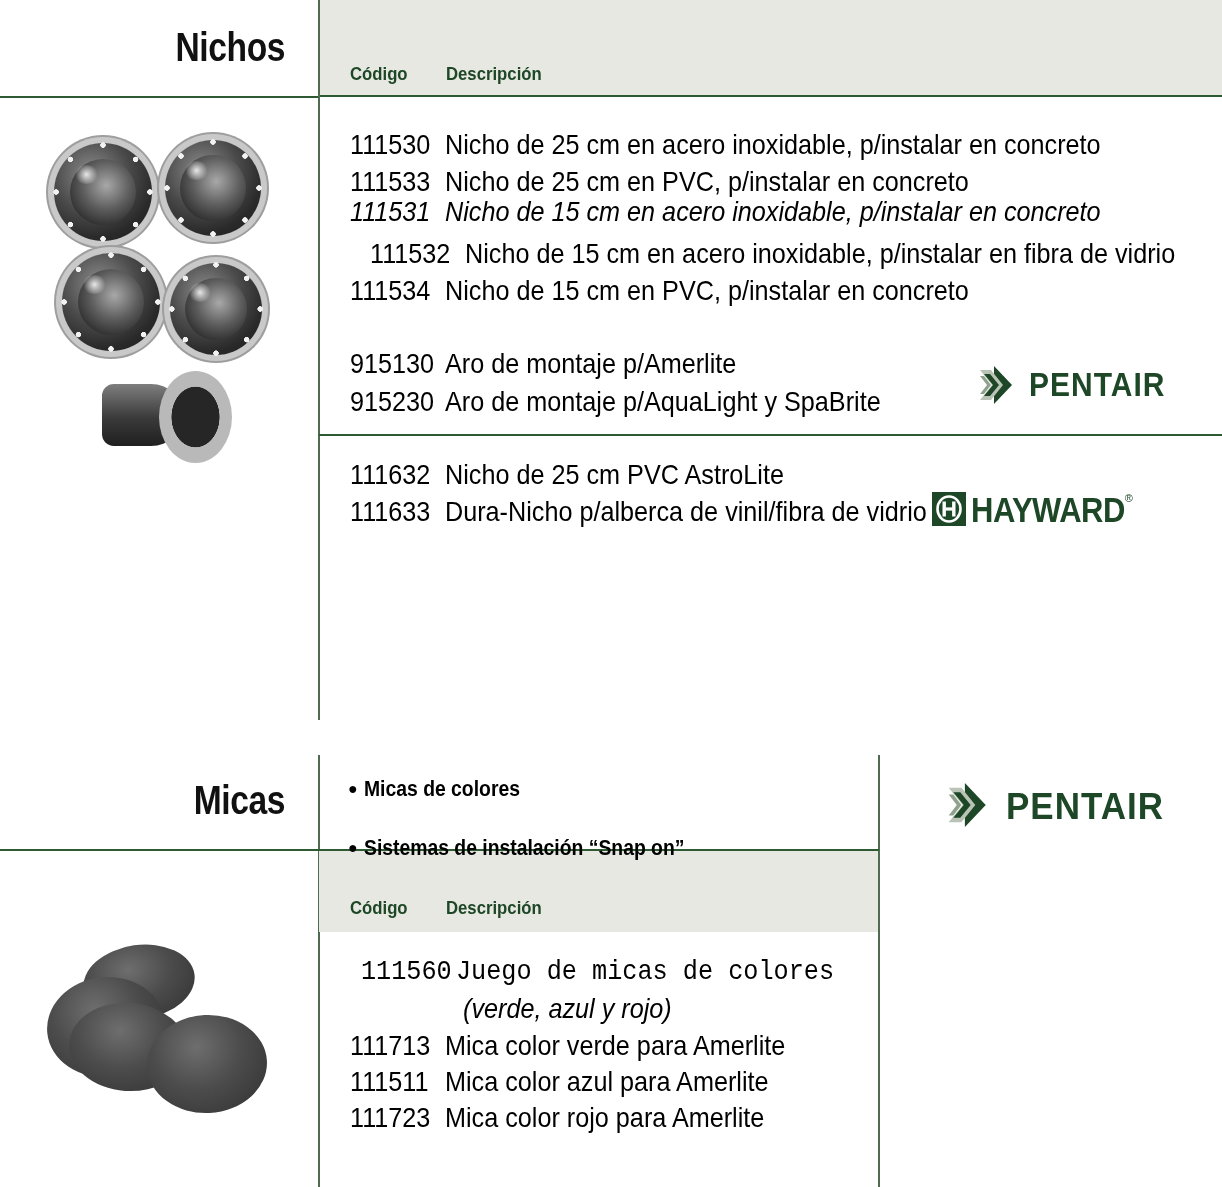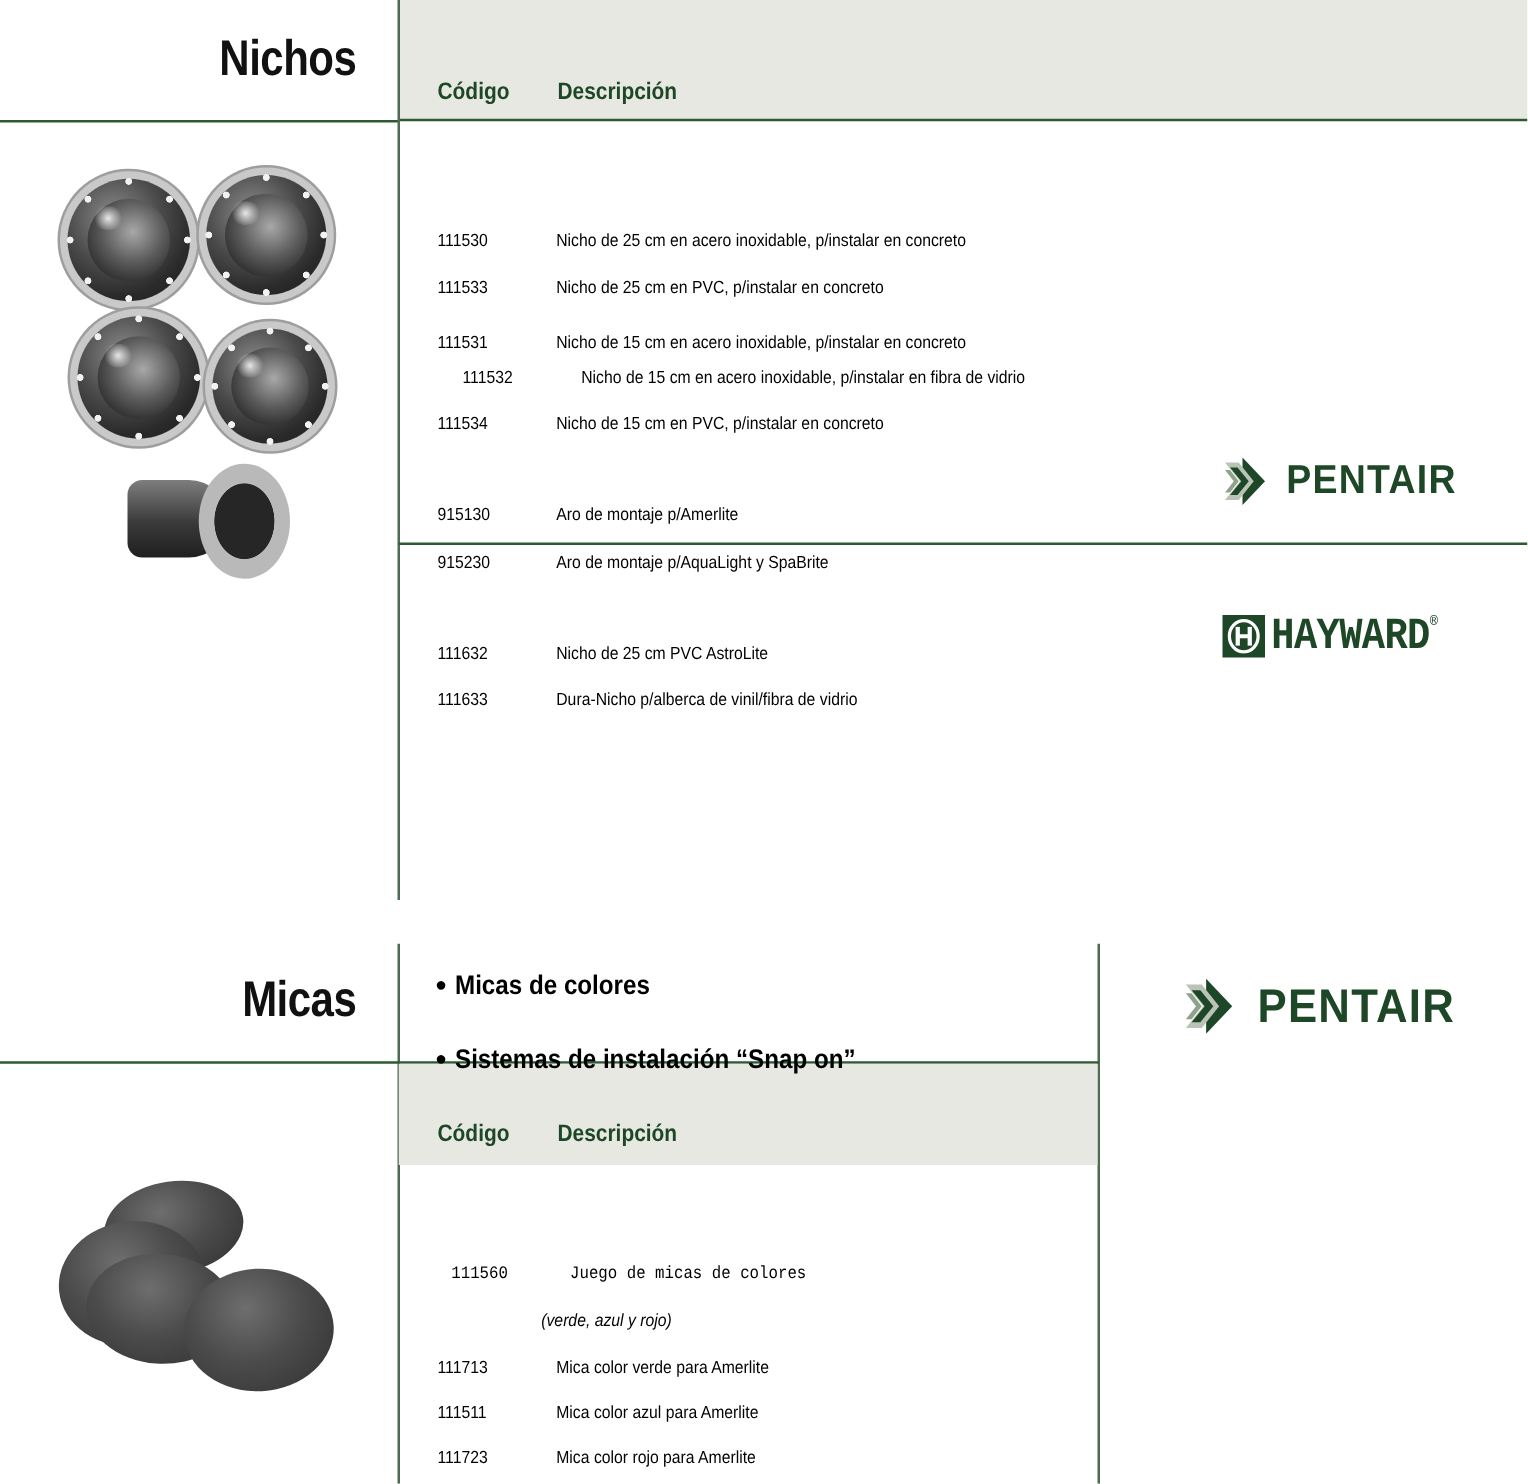--- a/index.html
+++ b/index.html
@@ -53,22 +53,21 @@
     transform-origin: left center;
     white-space: nowrap;
   }
 
   
   .row {
     position: absolute;
     height: 33px;
     line-height: 33px;
     white-space: nowrap;
-    font-size: 14px;
-    margin-top: 48px;
+    font-size: 28px;
   }
   .row .code {
     position: absolute;
     left: 0;
     top: 0;
     transform: scaleX(0.9);
     transform-origin: left center;
   }
   .row .desc {
     position: absolute;
@@ -224,21 +223,21 @@
 <div class="col-head" style="left:446px; top:63px;">Descripción</div>
 
 <div class="row" style="left:350px; top:128px; width:760px;">
   <span class="code">111530</span>
   <span class="desc">Nicho de 25 cm en acero inoxidable, p/instalar en concreto</span>
 </div>
 <div class="row" style="left:350px; top:165px; width:760px;">
   <span class="code">111533</span>
   <span class="desc">Nicho de 25 cm en PVC, p/instalar en concreto</span>
 </div>
-<div class="row" style="left:350px; top:209px; width:760px;">
+<div class="row" style="left:350px; top:195px; width:760px;font-style:italic;">
   <span class="code">111531</span>
   <span class="desc">Nicho de 15 cm en acero inoxidable, p/instalar en concreto</span>
 </div>
 <div class="row" style="left:370px; top:237px; width:760px;">
   <span class="code">111532</span>
   <span class="desc">Nicho de 15 cm en acero inoxidable, p/instalar en fibra de vidrio</span>
 </div>
 <div class="row" style="left:350px; top:274px; width:760px;text-align:right;">
   <span class="code">111534</span>
   <span class="desc">Nicho de 15 cm en PVC, p/instalar en concreto</span>
@@ -266,21 +265,21 @@
 
 <div class="row" style="left:350px; top:458px; width:760px;">
   <span class="code">111632</span>
   <span class="desc">Nicho de 25 cm PVC AstroLite</span>
 </div>
 <div class="row" style="left:350px; top:495px; width:760px;">
   <span class="code">111633</span>
   <span class="desc">Dura-Nicho p/alberca de vinil/fibra de vidrio</span>
 </div>
 
-<div class="hayward" style="left:978px; top:490px; height:38px;font-family:Liberation Mono, monospace;">
+<div class="hayward" style="left:932px; top:490px; height:38px;">
   <span class="hbox" style="width:34px; height:34px;">
     <svg width="28" height="28" viewBox="0 0 28 28">
       <ellipse cx="14" cy="14" rx="11.5" ry="12.5" fill="none" stroke="#ffffff" stroke-width="2.6"></ellipse>
       <rect x="7.5" y="6.5" width="3.4" height="15" fill="#ffffff"></rect>
       <rect x="17.1" y="6.5" width="3.4" height="15" fill="#ffffff"></rect>
       <rect x="10.3" y="12.4" width="7.4" height="3.2" fill="#ffffff"></rect>
     </svg>
   </span>
   <span class="word" style="font-size:31px;">HAYWARD</span>
   <span class="reg" style="font-size:11px; margin-top:2px;">®</span>
@@ -338,21 +337,21 @@
   <span class="word" style="font-size:35px; margin-left:8px;">PENTAIR</span>
 </div>
 
 <div class="col-head" style="left:350px; top:897px;">Código</div>
 <div class="col-head" style="left:446px; top:897px;">Descripción</div>
 
 <div class="row" style="left:361px; top:955px; width:520px;font-family:Liberation Mono, monospace;">
   <span class="code">111560</span>
   <span class="desc">Juego de micas de colores</span>
 </div>
-<div class="row" style="left:338px; top:992px; width:520px;">
+<div class="row" style="left:368px; top:992px; width:520px;">
   <span class="code"></span>
   <span class="desc ital">(verde, azul y rojo)</span>
 </div>
 <div class="row" style="left:350px; top:1029px; width:520px;">
   <span class="code">111713</span>
   <span class="desc">Mica color verde para Amerlite</span>
 </div>
 <div class="row" style="left:350px; top:1065px; width:520px;">
   <span class="code">111511</span>
   <span class="desc">Mica color azul para Amerlite</span>

